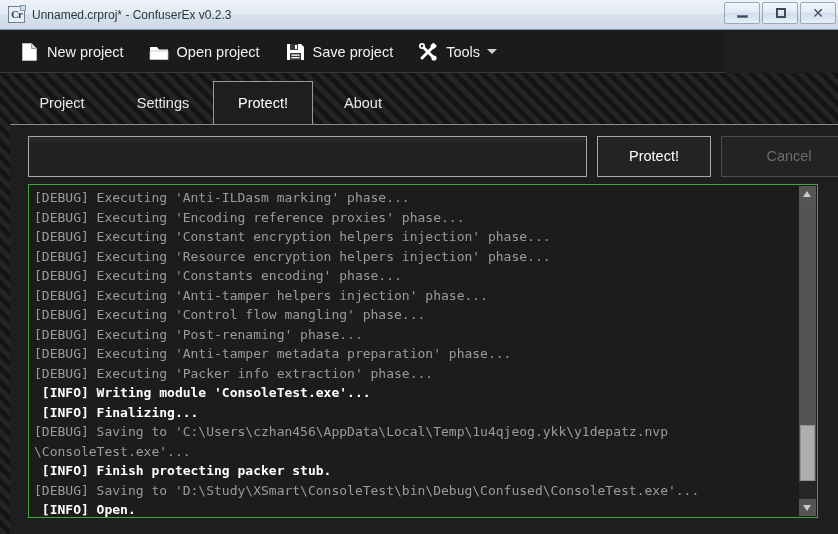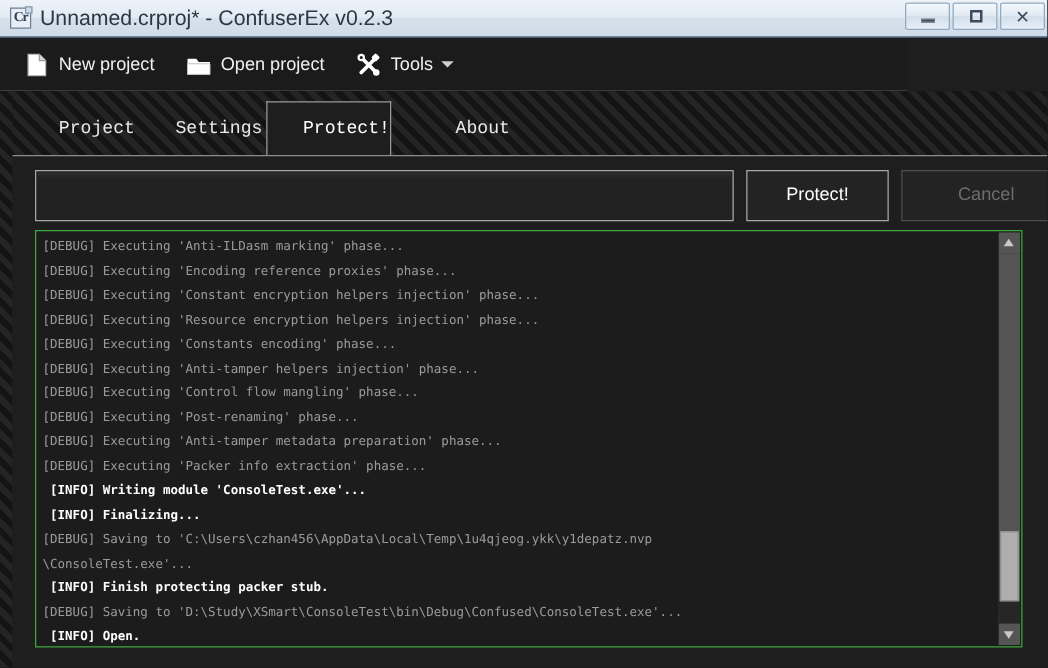--- a/index.html
+++ b/index.html
@@ -55,21 +55,21 @@
     position: absolute;
     right: -2px; top: -2px;
     width: 6px; height: 6px;
     background: #cddcea;
     border: 1px solid #8496aa;
     box-sizing: border-box;
   }
   .title-text {
     position: absolute;
     left: 32px; top: 6px;
-    font-size: 17px;
+    font-size: 12px;
     color: #2a3744;
     line-height: 18px;
     white-space: nowrap;
   }
   .winbtns {
     position: absolute;
     right: 2px; top: 2px;
     display: flex;
     gap: 2px;
   }
@@ -165,24 +165,23 @@
     width: 838px;
     height: 52px;
   }
   .tab {
     position: absolute;
     top: 10px;
     height: 42px;
     color: #e9e9e9;
     font-size: 14.5px;
     line-height: 40px;
-    text-align: right;
-    cursor: pointer;
-    box-sizing: border-box;
-    font-family: Liberation Mono, monospace;
+    text-align: center;
+    cursor: pointer;
+    box-sizing: border-box;
   }
   .tab.active {
     background: #1e1e1e;
     border: 1px solid #9a9a9a;
     border-bottom: none;
     color: #ffffff;
     top: 8px;
     height: 45px;
     line-height: 42px;
   }
@@ -249,21 +248,21 @@
     background: #1c1c1c;
     border: 1px solid #3ea83e;
     box-sizing: border-box;
     overflow: hidden;
   }
   .logtext {
     position: absolute;
     left: 5px; top: 3px;
     width: 760px;
     font-family: "DejaVu Sans Mono", "Liberation Mono", monospace;
-    font-size: 10px;
+    font-size: 13px;
     line-height: 19.5px;
     white-space: pre;
   }
   .logline { white-space: pre; }
   .lv-debug { color: #9b9b9b; }
   .lv-info  { color: #ffffff; font-weight: bold; }
 
   
   .sbar {
     position: absolute;
@@ -352,20 +351,33 @@
       <div class="ticon">
         <svg width="22" height="22" viewBox="0 0 22 22">
           <path d="M2 6 h7 l2 2.5 h9 v2 h-18 z" fill="#ffffff"></path>
           <path d="M2 9.5 h18 v9 h-18 z" fill="#f0f0f0"></path>
           <path d="M2 10 h18 v8.5 h-18 z" fill="#ffffff" stroke="#c2c2c2" stroke-width="0.8"></path>
         </svg>
       </div>
       <span class="tbtn-label">Open project</span>
     </div>
 
+    <div class="tbtn">
+      <div class="ticon">
+        <svg width="22" height="22" viewBox="0 0 22 22">
+          <path d="M3 3 h14 l3 3 v13 h-17 z" fill="#ffffff"></path>
+          <rect x="6" y="3" width="8" height="6" fill="#3a3a3a"></rect>
+          <rect x="11" y="4" width="2" height="4" fill="#ffffff"></rect>
+          <rect x="6" y="12" width="11" height="7" fill="#3a3a3a"></rect>
+          <rect x="7.5" y="13.5" width="8" height="1.3" fill="#ffffff"></rect>
+          <rect x="7.5" y="16" width="8" height="1.3" fill="#ffffff"></rect>
+        </svg>
+      </div>
+      <span class="tbtn-label">Save project</span>
+    </div>
 
     <div class="tbtn">
       <div class="ticon">
         <svg width="22" height="22" viewBox="0 0 22 22">
           <g stroke="#ffffff" stroke-width="3" stroke-linecap="round">
             <line x1="5" y1="5" x2="17" y2="17"></line>
             <line x1="17" y1="5" x2="5" y2="17"></line>
           </g>
           <circle cx="5" cy="5" r="3" fill="#ffffff"></circle>
           <circle cx="5" cy="5" r="1.2" fill="#1b1b1b"></circle>

